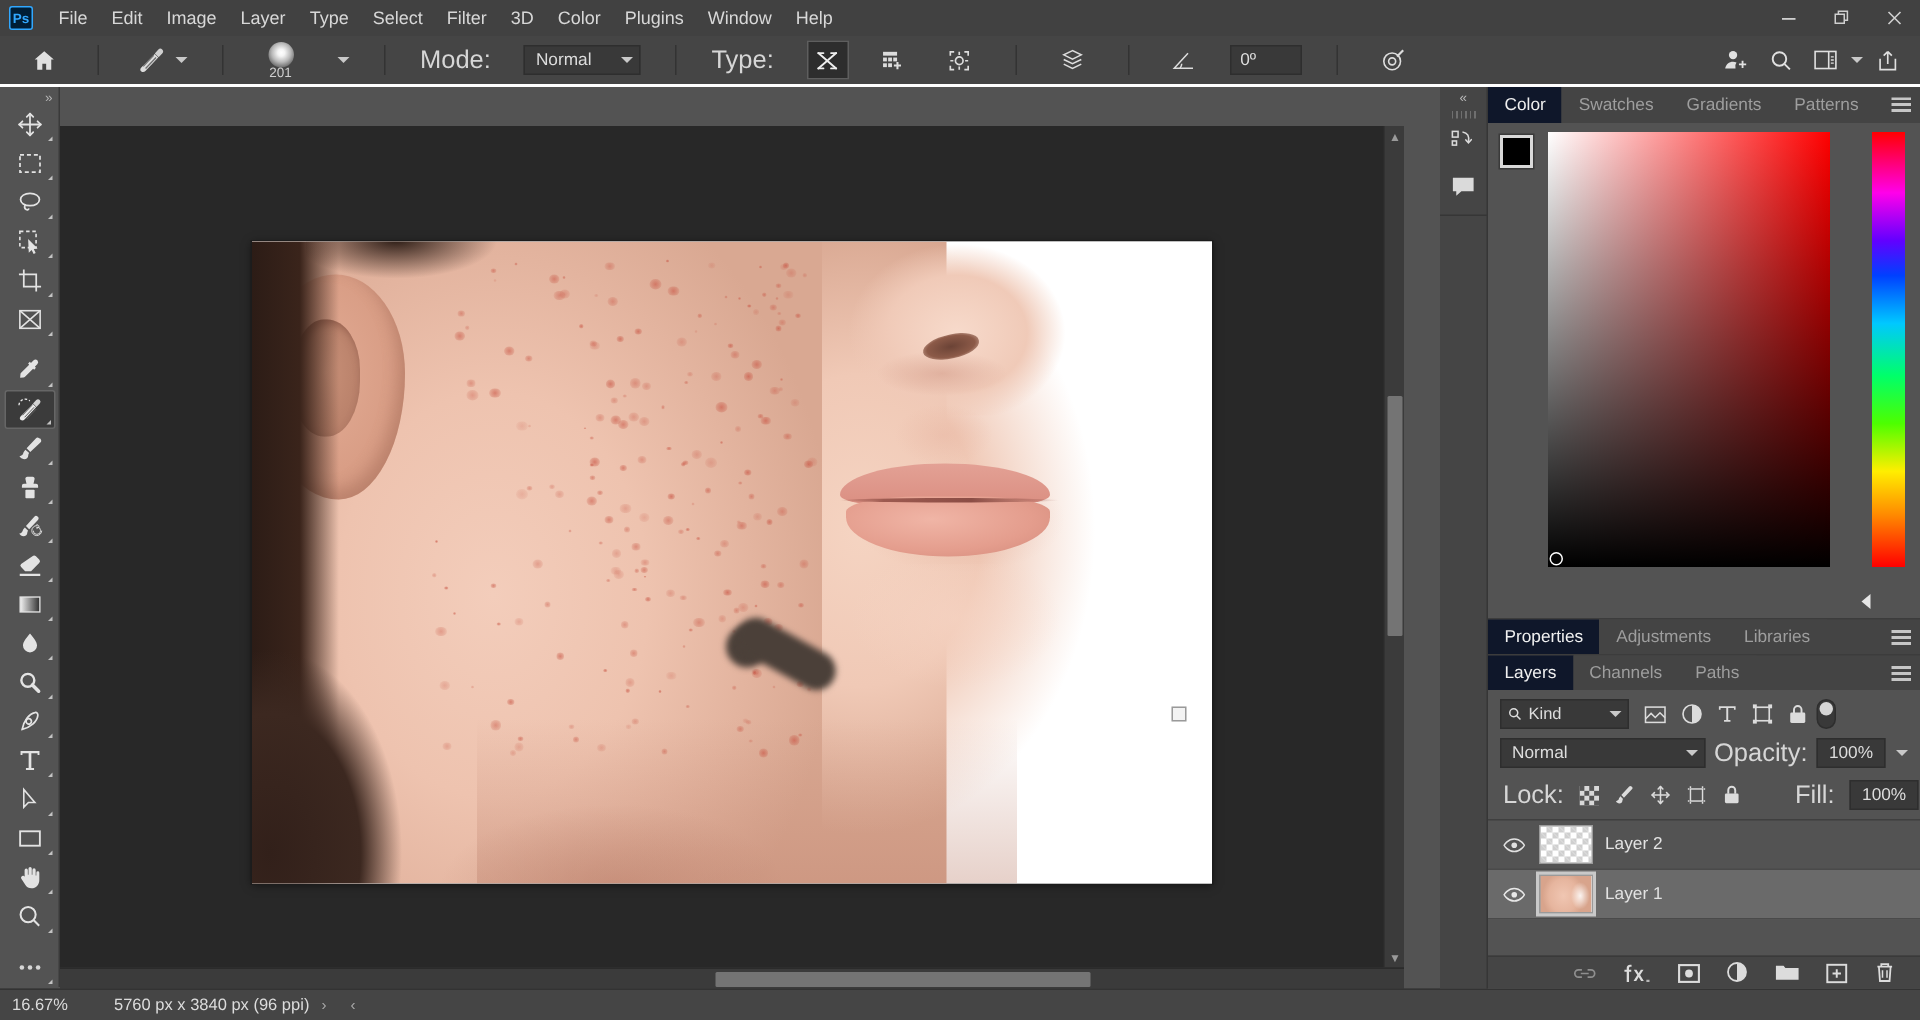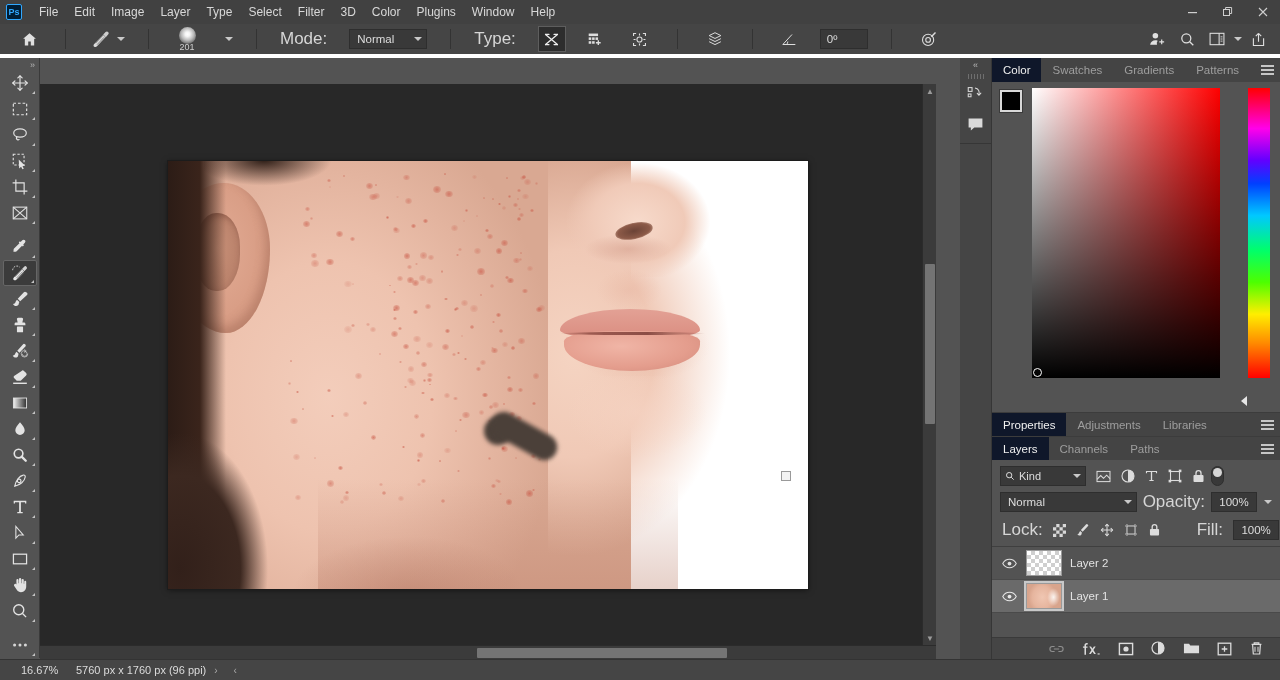--- a/index.html
+++ b/index.html
@@ -25,21 +25,21 @@
   }
   .menu-item {
     padding:3px 8px; font-size:12px; color:#d8d8d8; cursor:default; white-space:nowrap;
   }
   .wincontrols { position:absolute; right:0; top:0; height:24px; display:flex; }
   .wc { width:35px; height:24px; display:flex; align-items:center; justify-content:center; color:#cfcfcf; }
 
   
   .optionsbar {
     position:absolute; top:24px; left:0; width:1280px; height:34px;
-    background:#454545; display:flex; align-items:center; border-bottom:4px solid #ffffff;gap:16px;
+    background:#454545; display:flex; align-items:center; border-bottom:2px solid #ffffff;gap:16px;
   }
   .opt-sep { width:1px; height:20px; background:#333; margin:0 7px; }
   .home-btn { width:26px; height:24px; display:flex; align-items:center; justify-content:center; margin-left:16px;}
   .tool-preset { display:flex; align-items:center; gap:3px; }
   .brush-swatch { position:relative; width:30px; height:30px; display:flex; flex-direction:column; align-items:center; justify-content:center;}
   .brush-dot {
     width:17px; height:17px; border-radius:50%;
     background:radial-gradient(circle at 50% 42%, #ffffff 0%, #f4f4f4 18%, #b9b9b9 48%, #6e6e6e 75%, #4c4c4c 100%);
     margin-bottom:-1px;
   }
@@ -216,21 +216,21 @@
   .vthumb { position:absolute; left:2px; top:180px; width:10px; height:160px; background:#747474; border-radius:1px;}
   .sc-arrow { position:absolute; left:0; width:14px; height:14px; display:flex;align-items:center;justify-content:center;color:#9a9a9a;font-size:8px;}
   .hscroll { position:absolute; left:40px; bottom:21px; width:896px; height:14px; background:#3b3b3b; border-top:1px solid #2b2b2b;}
   .hthumb { position:absolute; top:2px; left:437px; width:250px; height:10px; background:#747474; border-radius:1px;}
 
   
   .statusbar {
     position:absolute; bottom:0; left:0; width:1280px; height:21px;
     background:#454545; display:flex; align-items:center; border-top:1px solid #333;
   }
-  .sb-zoom { width:62px; padding-left:21px; font-size:11px; color:#dcdcdc; }
+  .sb-zoom { width:62px; padding-left:8px; font-size:11px; color:#dcdcdc; }
   .sb-info { font-size:11px; color:#dcdcdc; padding-left:14px; }
   .sb-chev { padding:0 8px; color:#a8a8a8; font-size:10px; }
 
   
   .dockrail {
     position:absolute; top:58px; right:288px; width:32px; height:601px;
     background:#454545; border-right:1px solid #363636;
     display:flex; flex-direction:column; align-items:center;
   }
   .rail-collapse { width:32px; height:14px; display:flex; align-items:center; justify-content:center; color:#b9b9b9; font-size:9px;}
@@ -861,21 +861,21 @@
     <div class="sc-arrow" style="top:0">▲</div>
     <div class="vthumb"></div>
     <div class="sc-arrow" style="bottom:0">▼</div>
   </div>
   <div class="hscroll">
     <div class="hthumb"></div>
   </div>
 
   <div class="statusbar">
     <div class="sb-zoom">16.67%</div>
-    <div class="sb-info">5760 px x 1760 px (96 ppi)</div>
+    <div class="sb-info">5760 px x 3840 px (96 ppi)</div>
     <div class="sb-chev">›</div>
     <div class="sb-chev">‹</div>
   </div>
 
   <div class="dockrail">
     <div class="rail-collapse">«</div>
     <div class="rail-grip"></div>
     <div class="rail-btn">
       <svg width="19" height="19" viewBox="0 0 22 22" fill="none" stroke="#dadada" stroke-width="1.2">
         <rect x="2.6" y="3" width="4.4" height="4.4"></rect>

